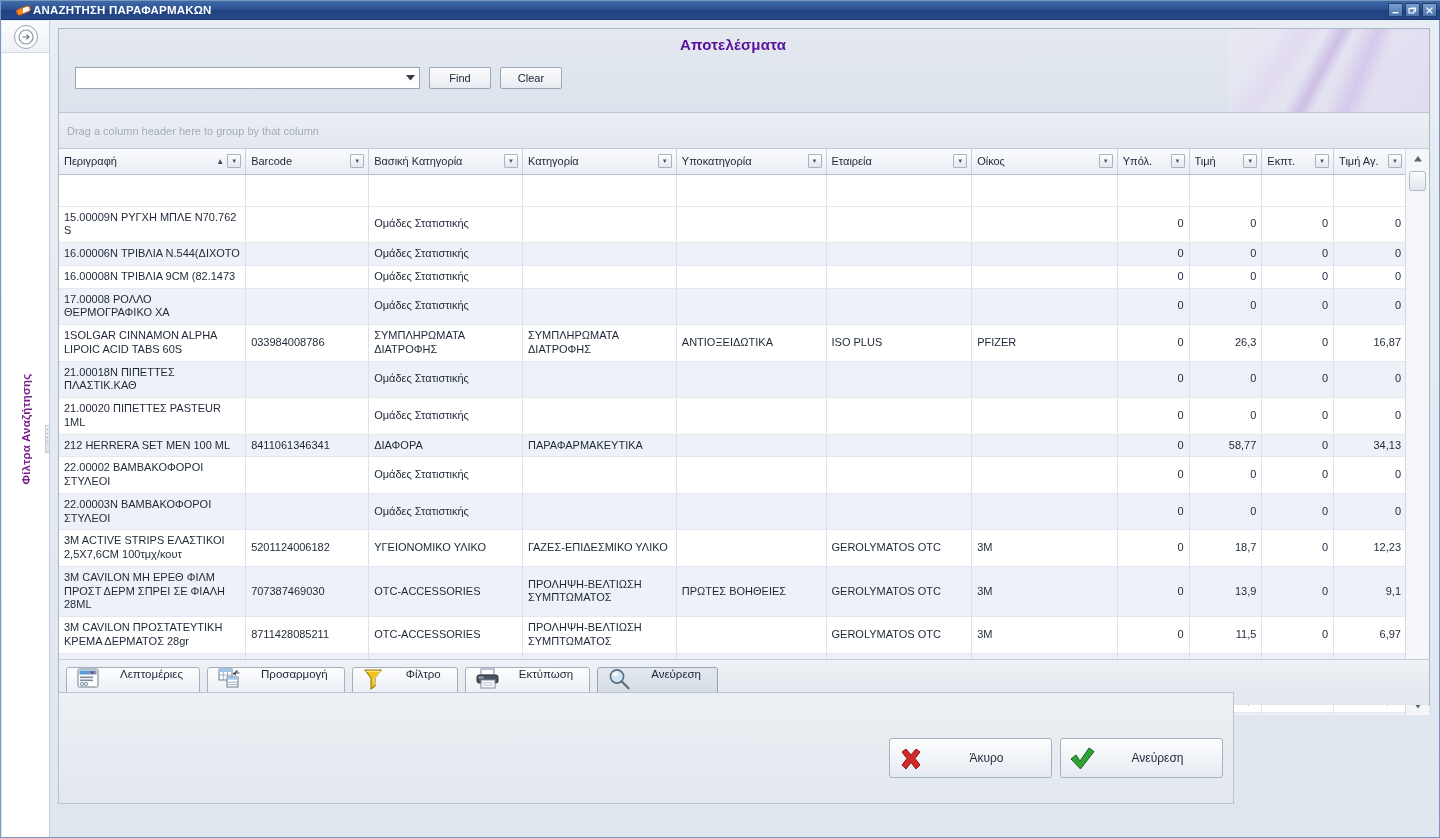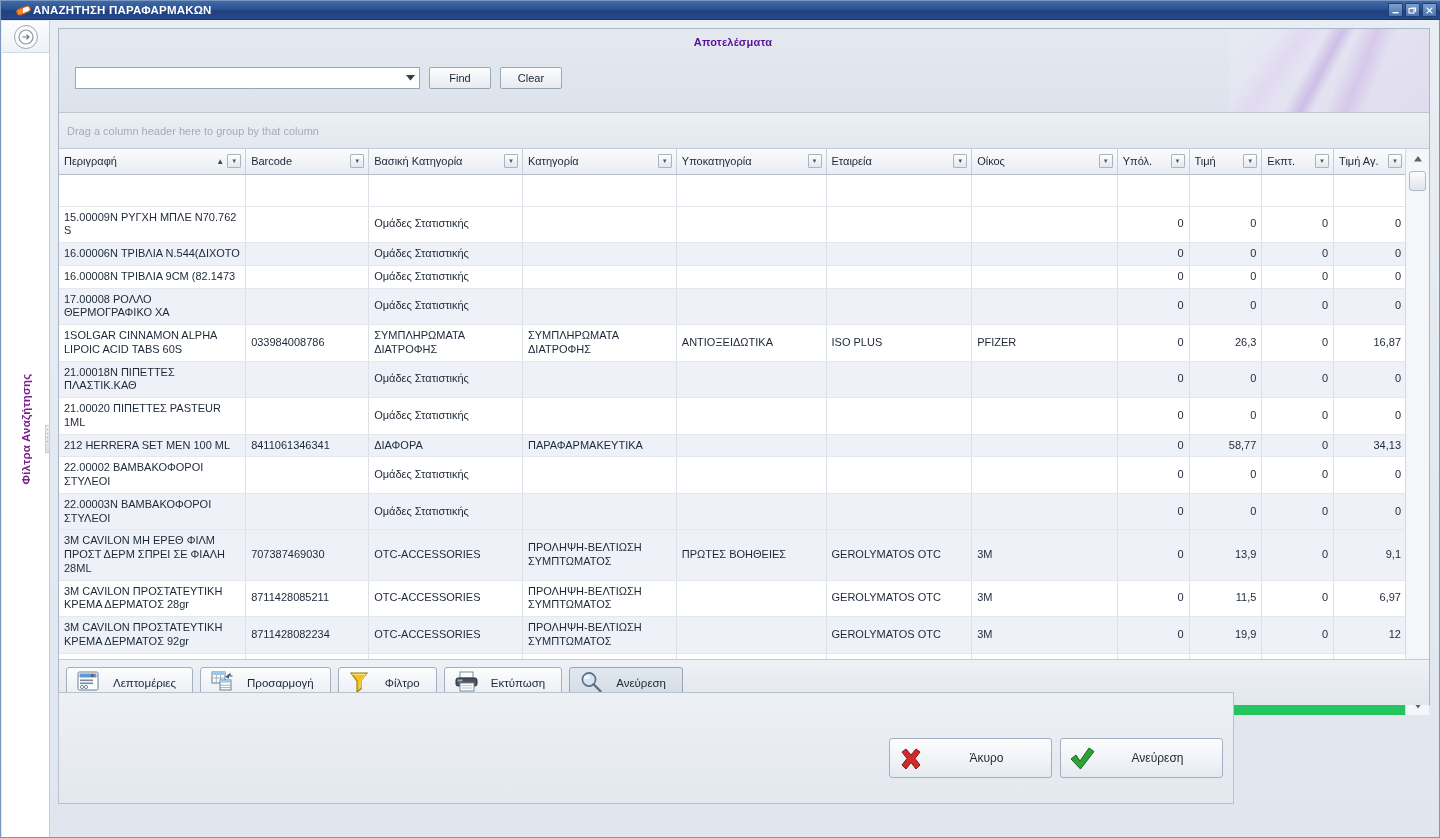--- a/index.html
+++ b/index.html
@@ -85,21 +85,21 @@
   }
   .panel-head {
     position: relative; height: 84px;
     background: linear-gradient(to bottom,#e4e9f0,#dde3ec);
     border-bottom: 1px solid #bcc6d2;
     overflow: hidden;
   }
   .results-title {
     position: absolute; left: 0; top: 7px; width: 1348px;
     text-align: center;
-    font-size: 11px; font-weight: bold; color: #58119a;
+    font-size: 15px; font-weight: bold; color: #58119a;
     letter-spacing: .2px;
   }
   .searchrow {
     position: absolute; left: 16px; top: 38px;
     display: flex; align-items: flex-start; gap: 9px;
   }
   .combo {
     width: 345px; height: 22px;
     border: 1px solid #9aa7b6;
     background: #ffffff;
@@ -218,22 +218,22 @@
     position: absolute; left: 0; bottom: 0; width: 1370px; height: 46px;
     background: linear-gradient(to bottom,#eef1f5,#e2e7ee);
     border-top: 1px solid #c3ccd7;
     display: flex; align-items: center;
     padding-left: 7px; gap: 7px;
   }
   .bigbtn {
     height: 32px;
     border: 1px solid #a4b0bf; border-radius: 3px;
     background: linear-gradient(to bottom,#fdfdfe,#e7ecf2);
-    display: flex; align-items: center;
-    padding: 0 10px; gap: 12px;
+    display: flex; align-items: flex-start;
+    padding: 0 10px; gap: 19px;
     font-size: 11.5px; color: #1d2736;
   }
   .bigbtn.active {
     background: linear-gradient(to bottom,#e3e8ef,#d3dae3);
     border-color: #98a5b5;
   }
   .bigbtn .bl { flex: 1; text-align: center; padding-right: 6px; }
   .ico { width: 24px; height: 24px; flex: none; position: relative; }
 
   
@@ -561,20 +561,33 @@
                 <td></td>
                 <td>Ομάδες Στατιστικής</td>
                 <td></td>
                 <td></td>
                 <td></td>
                 <td></td>
                 <td class="num">0</td>
                 <td class="num">0</td>
                 <td class="num">0</td>
                 <td class="num">0</td>
+              </tr>
+              <tr class="r-odd">
+                <td>3M ACTIVE STRIPS ΕΛΑΣΤΙΚΟΙ 2,5X7,6CM 100τμχ/κουτ</td>
+                <td>5201124006182</td>
+                <td>ΥΓΕΙΟΝΟΜΙΚΟ ΥΛΙΚΟ</td>
+                <td>ΓΑΖΕΣ-ΕΠΙΔΕΣΜΙΚΟ ΥΛΙΚΟ</td>
+                <td></td>
+                <td>GEROLYMATOS OTC</td>
+                <td>3M</td>
+                <td class="num">0</td>
+                <td class="num">18,7</td>
+                <td class="num">0</td>
+                <td class="num">12,23</td>
               </tr>
               <tr class="r-even">
                 <td>3M CAVILON ΜΗ ΕΡΕΘ ΦΙΛΜ ΠΡΟΣΤ ΔΕΡΜ ΣΠΡΕΙ ΣΕ ΦΙΑΛΗ 28ML</td>
                 <td>707387469030</td>
                 <td>OTC-ACCESSORIES</td>
                 <td>ΠΡΟΛΗΨΗ-ΒΕΛΤΙΩΣΗ ΣΥΜΠΤΩΜΑΤΟΣ</td>
                 <td>ΠΡΩΤΕΣ ΒΟΗΘΕΙΕΣ</td>
                 <td>GEROLYMATOS OTC</td>
                 <td>3M</td>
                 <td class="num">0</td>

